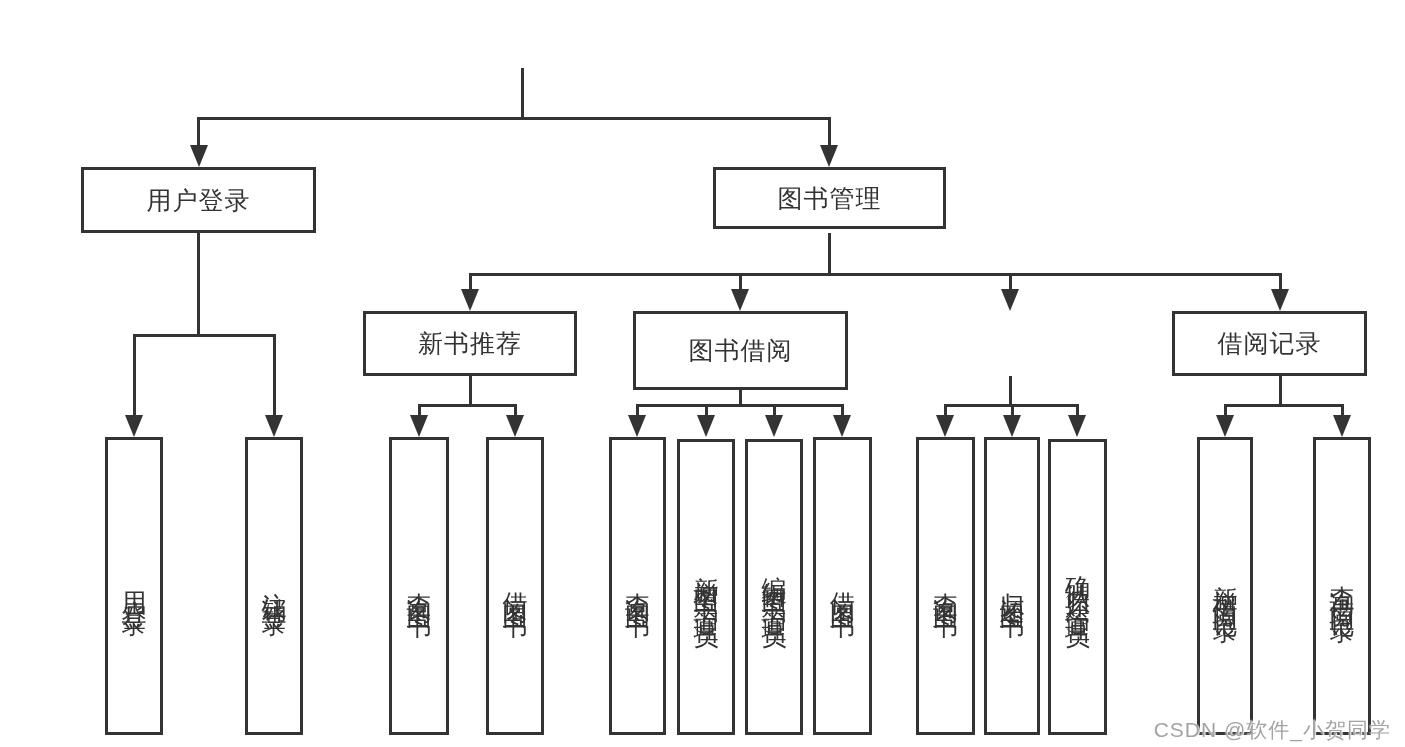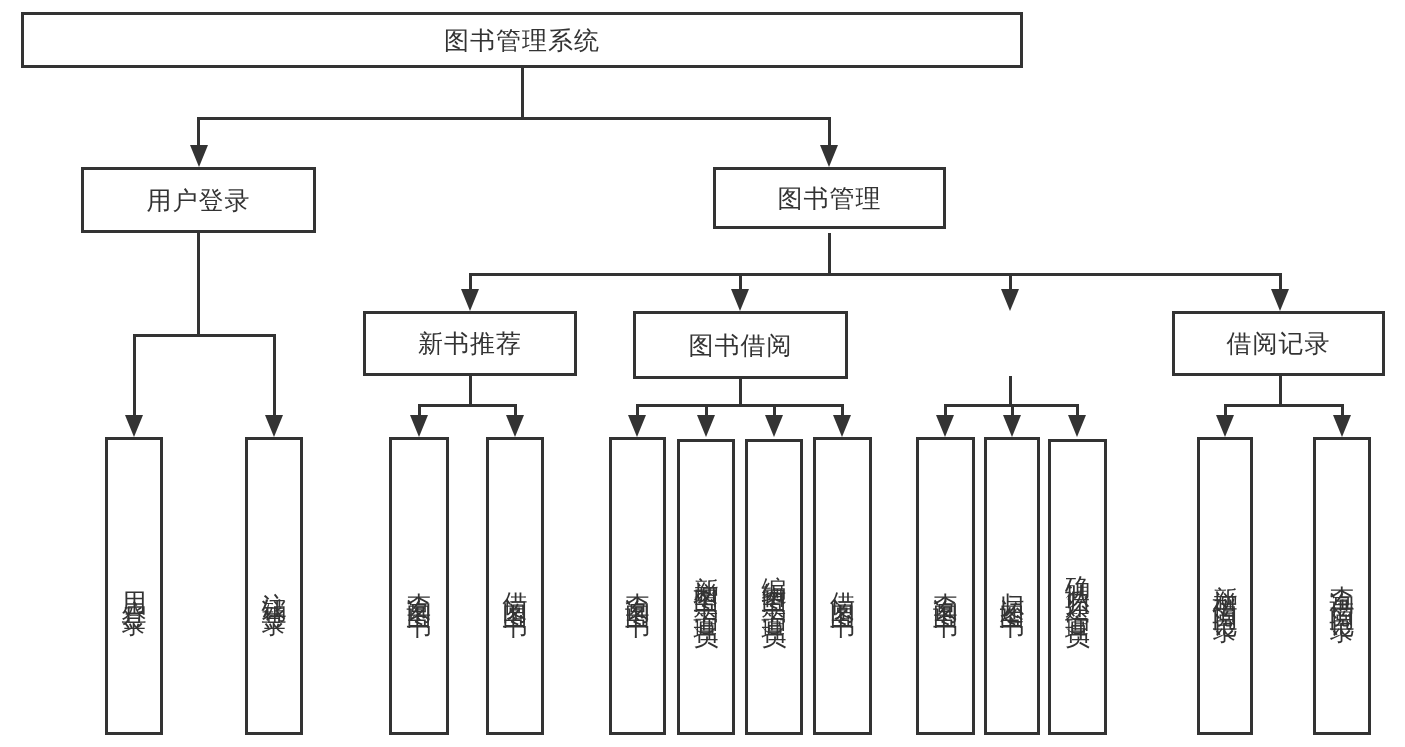--- a/index.html
+++ b/index.html
@@ -72,42 +72,39 @@
     text-shadow: 0 0 2px #ffffff, 1px 1px 1px #ffffff;
     z-index: 3;
     letter-spacing: 1px;
   }
 </style>
 </head>
 <body>
 
 <div id="canvas">
 
-  <div class="node" style="left:21px; top:12px; width:1002px; height:56px;">
-    <span>图书管理系统</span>
-  </div>
 
   <div class="node" style="left:81px; top:167px; width:235px; height:66px;">
     <span>用户登录</span>
   </div>
 
   <div class="node" style="left:713px; top:167px; width:233px; height:62px;">
     <span>图书管理</span>
   </div>
 
   <div class="node" style="left:363px; top:311px; width:214px; height:65px;">
     <span>新书推荐</span>
   </div>
 
-  <div class="node" style="left:633px; top:311px; width:215px; height:68px;">
+  <div class="node" style="left:633px; top:311px; width:215px; height:79px;">
     <span>图书借阅</span>
   </div>
 
 
-  <div class="node" style="left:1172px; top:311px; width:213px; height:65px;">
+  <div class="node" style="left:1172px; top:311px; width:195px; height:65px;">
     <span>借阅记录</span>
   </div>
 
   <div class="leaf" style="left:105px; top:437px; width:58px; height:298px;">
     <span class="vtext">用户登录</span>
   </div>
 
   <div class="leaf" style="left:245px; top:437px; width:58px; height:298px;">
     <span class="vtext">注销登录</span>
   </div>
@@ -208,14 +205,15 @@
   <div class="vl" style="left:1076px; top:404px; height:14px;"></div>
   <div class="ar" style="left:1068px; top:415px;"></div>
 
   <div class="vl" style="left:1279px; top:376px; height:31px;"></div>
   <div class="hl" style="left:1224px; top:404px; width:120px;"></div>
   <div class="vl" style="left:1224px; top:404px; height:14px;"></div>
   <div class="ar" style="left:1216px; top:415px;"></div>
   <div class="vl" style="left:1341px; top:404px; height:14px;"></div>
   <div class="ar" style="left:1333px; top:415px;"></div>
 
+  <div id="watermark">CSDN @软件_小贺同学</div>
 
 </div>
 
 </body></html>

